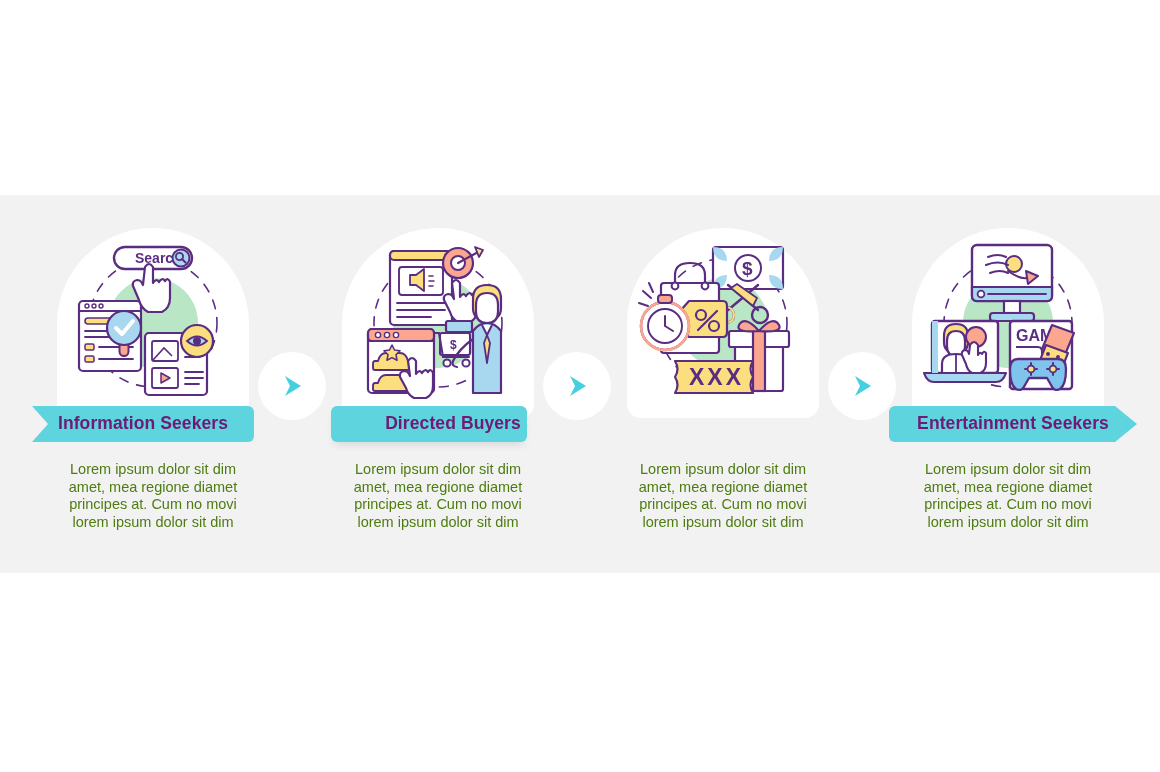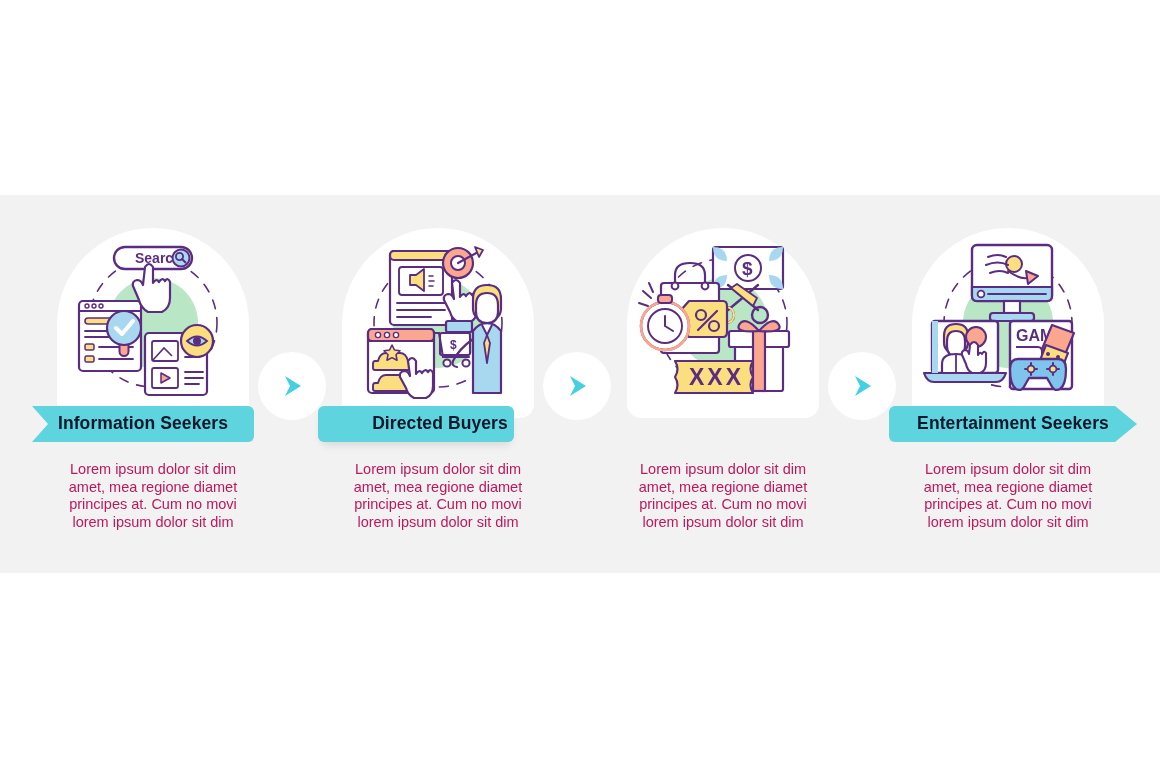--- a/index.html
+++ b/index.html
@@ -37,40 +37,40 @@
 
   
   .ribbon{
     position:absolute;top:211px;height:36px;
     background:#5ed4de;
     display:flex;align-items:center;justify-content:center;
     box-sizing:border-box;
     box-shadow:0 6px 10px -4px rgba(0,0,0,.13);
   }
   .ribbon .lbl{
-    color:#0f172a;font-weight:bold;font-size:17.5px;
+    color:#701a75;font-weight:bold;font-size:17.5px;
     letter-spacing:.1px;white-space:nowrap;line-height:1;
   }
   
   .ribbon.first{
     left:4px;width:222px;border-radius:0 6px 6px 0;
     clip-path:polygon(0 0, 100% 0, 100% 100%, 0 100%, 16px 50%);
   }
   
-  .ribbon.mid{left:5px;width:196px;border-radius:6px;padding-left:48px;}
+  .ribbon.mid{left:18px;width:196px;border-radius:6px;padding-left:48px;}
   
   .ribbon.last{
     left:6px;width:248px;border-radius:6px 0 0 6px;
     clip-path:polygon(0 0, calc(100% - 22px) 0, 100% 50%, calc(100% - 22px) 100%, 0 100%);
   }
 
   
   .desc{
     position:absolute;top:266px;width:192px;
-    color:#be185d;font-size:14.5px;line-height:17.5px;
+    color:#4d7c0f;font-size:14.5px;line-height:17.5px;
     text-align:center;
   }
   .desc.p0{left:29px;}
   .desc.p1{left:29px;}
   .desc.p2{left:29px;}
   .desc.p3{left:29px;}
 
   
   .conn{
     position:absolute;top:352px;width:68px;height:68px;

